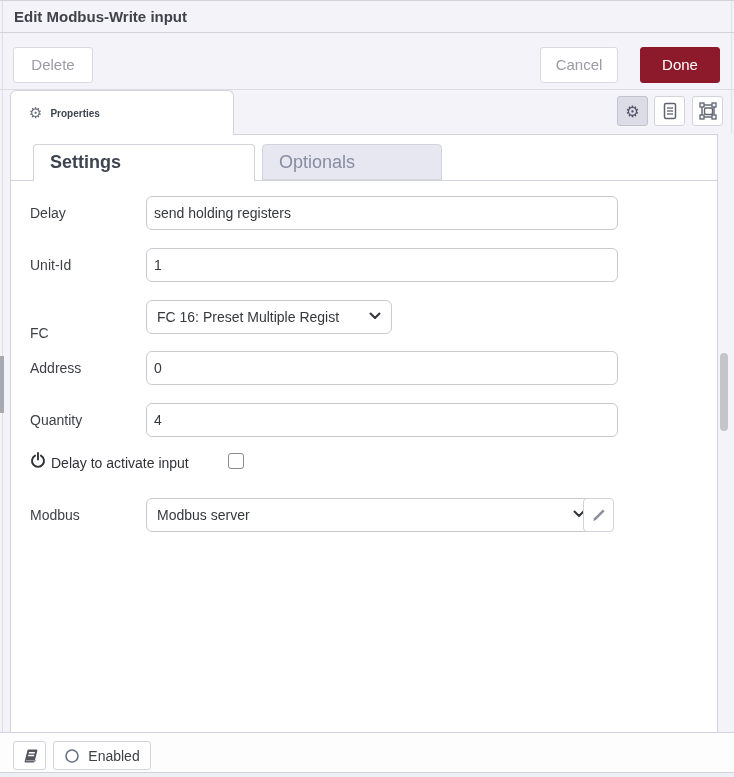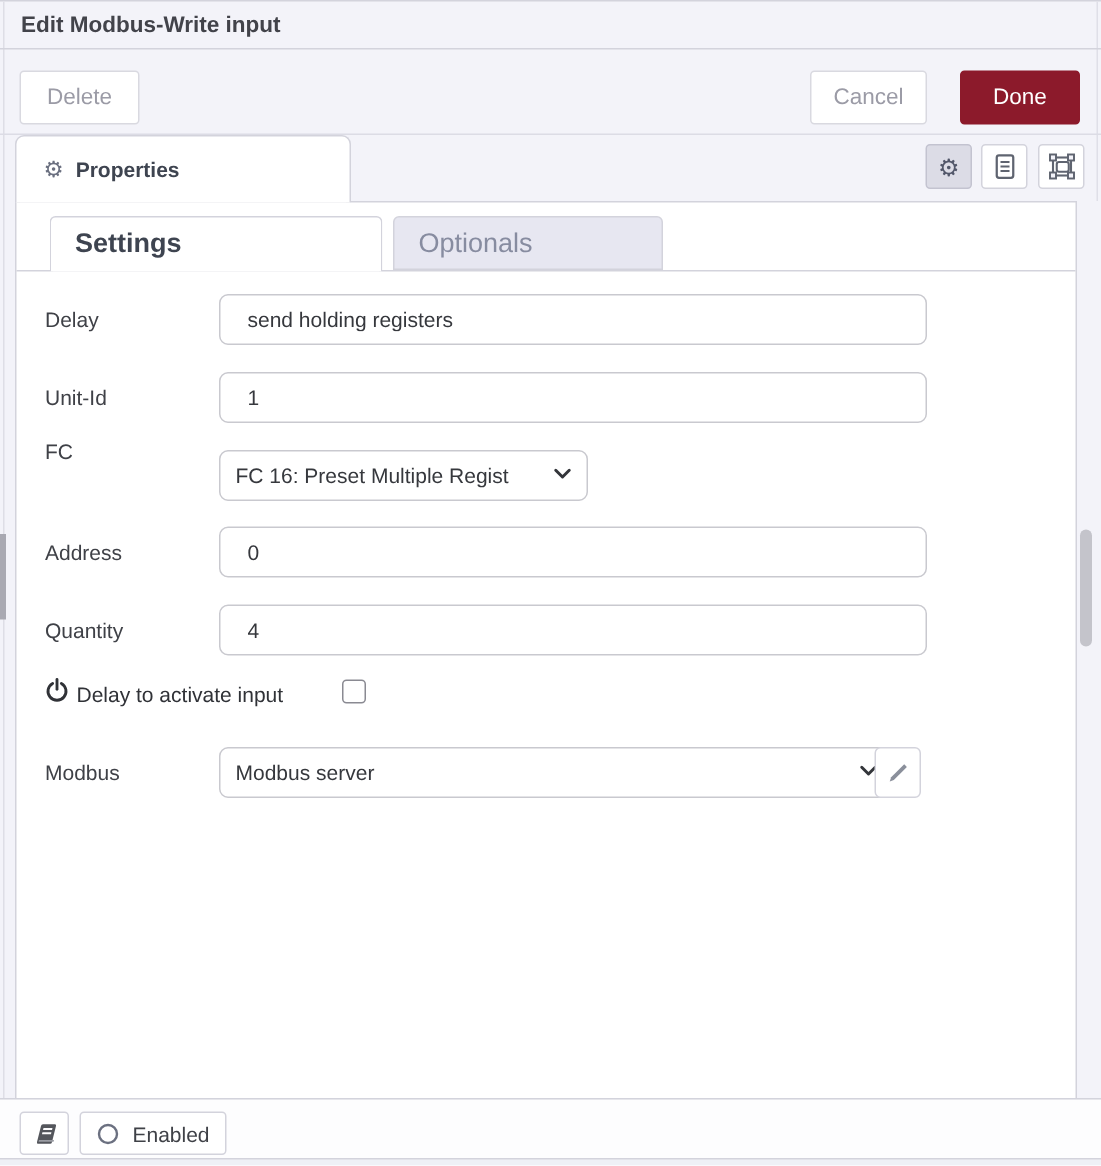--- a/index.html
+++ b/index.html
@@ -40,21 +40,21 @@
   .left-scroll-thumb { position:absolute; left:0; top:355px; width:4px; height:57px; background:#a9a9b2; }
 
   
   .properties-tab {
     position:absolute; left:10px; top:89px; width:224px; height:45px;
     background:#fff; border:1px solid var(--border,#d3d3dc); border-bottom:none;
     border-radius:6px 6px 0 0; z-index:3;
     display:flex; align-items:center; padding-left:18px; gap:8px;
   }
   .properties-tab .gear-glyph { font-family:"DejaVu Sans",sans-serif; font-size:15px; color:#6b7080; }
-  .properties-tab .tab-label { font-size:14px; font-weight:bold; color:#3e4450; }
+  .properties-tab .tab-label { font-size:10px; font-weight:bold; color:#3e4450; }
 
   .icon-btn {
     position:absolute; top:95px; width:31px; height:30px;
     background:#fff; border:1px solid var(--border,#d3d3dc); border-radius:3px;
     display:flex; align-items:center; justify-content:center; cursor:pointer;
   }
   .icon-btn.active { background:var(--active-icon-bg,#dcdce6); border-color:#c3c3d0; }
   .icon-btn .gear-glyph { font-family:"DejaVu Sans",sans-serif; font-size:16px; color:#52576a; }
 
   
@@ -73,21 +73,21 @@
   }
   .subtab-settings { left:33px; width:222px; height:37px; background:#fff; border-bottom:none; font-weight:bold; color:#3e4450; }
   .subtab-optionals { left:262px; width:180px; background:var(--inactive-tab-bg,#e7e7f1); color:#878ca0; }
   .subtabs-divider { left:11px; top:179px; width:706px; z-index:2; }
 
   
   .row-label { position:absolute; left:30px; font-size:14px; color:var(--label-text,#3f4147); z-index:2; }
   .text-input {
     position:absolute; left:146px; width:472px; height:34px; z-index:2;
     border:1px solid var(--input-border,#c9c9cf); border-radius:6px;
-    padding:0 18px; font-size:14px; color:#36383d; background:#fff;
+    padding:0 7px; font-size:14px; color:#36383d; background:#fff;
     font-family:"Liberation Sans",sans-serif;
   }
   .select-box {
     position:absolute; left:146px; height:34px; z-index:2;
     border:1px solid var(--input-border,#c9c9cf); border-radius:6px; background:#fff;
     font-size:14px; color:#36383d; line-height:32px; padding:0 28px 0 10px;
     cursor:pointer;
   }
   .select-box .chev { position:absolute; right:10px; top:11px; }
   .checkbox {
@@ -166,21 +166,21 @@
   <div class="subtab subtab-settings">Settings</div>
   <div class="subtab subtab-optionals">Optionals</div>
   <div class="hline subtabs-divider"></div>
 
   <label class="row-label" style="top:204px;">Delay</label>
   <input class="text-input" style="top: 195px;" type="text" value="send holding registers">
 
   <label class="row-label" style="top:256px;">Unit-Id</label>
   <input class="text-input" style="top: 247px;" type="text" value="1">
 
-  <label class="row-label" style="top:292px;">FC</label>
+  <label class="row-label" style="top:324px;">FC</label>
   <div class="select-box" style="top:299px; width:246px;">
     <span>FC 16: Preset Multiple Regist</span>
     <svg class="chev" width="12" height="8" viewBox="0 0 12 8">
       <path d="M1.5 1.5 L6 6 L10.5 1.5" fill="none" stroke="#33353a" stroke-width="2" stroke-linecap="round" stroke-linejoin="round"></path>
     </svg>
   </div>
 
   <label class="row-label" style="top:359px;">Address</label>
   <input class="text-input" style="top: 350px;" type="text" value="0">
 

